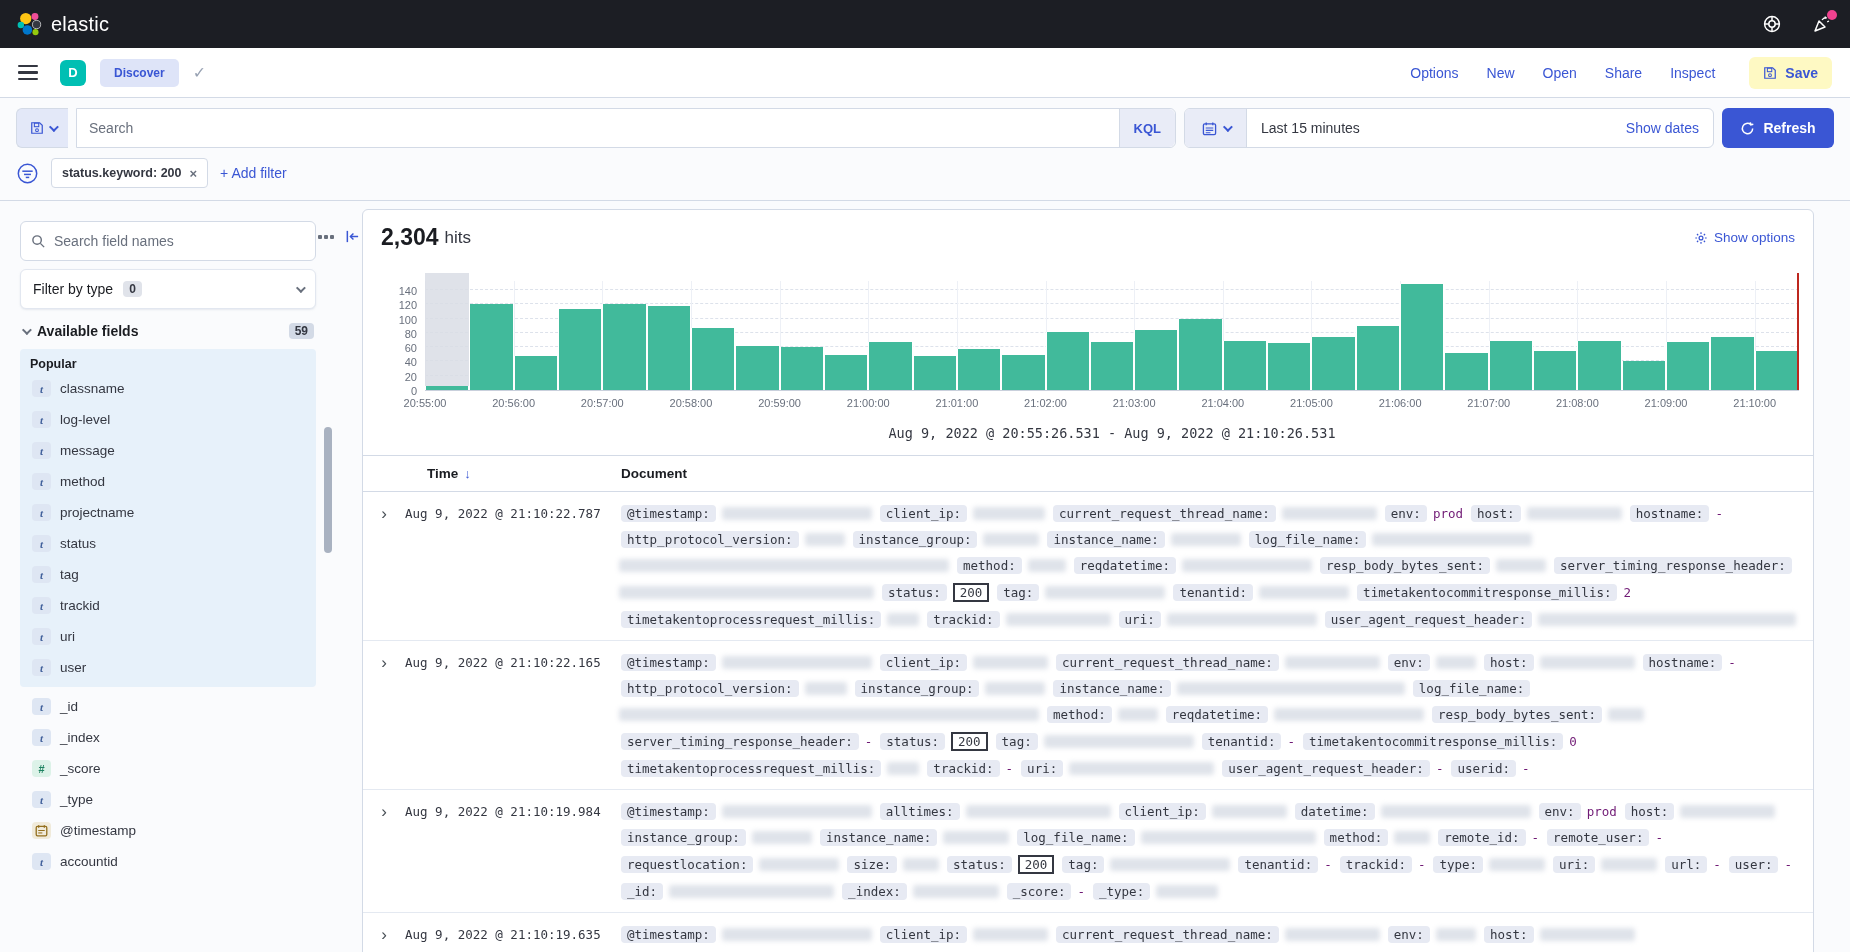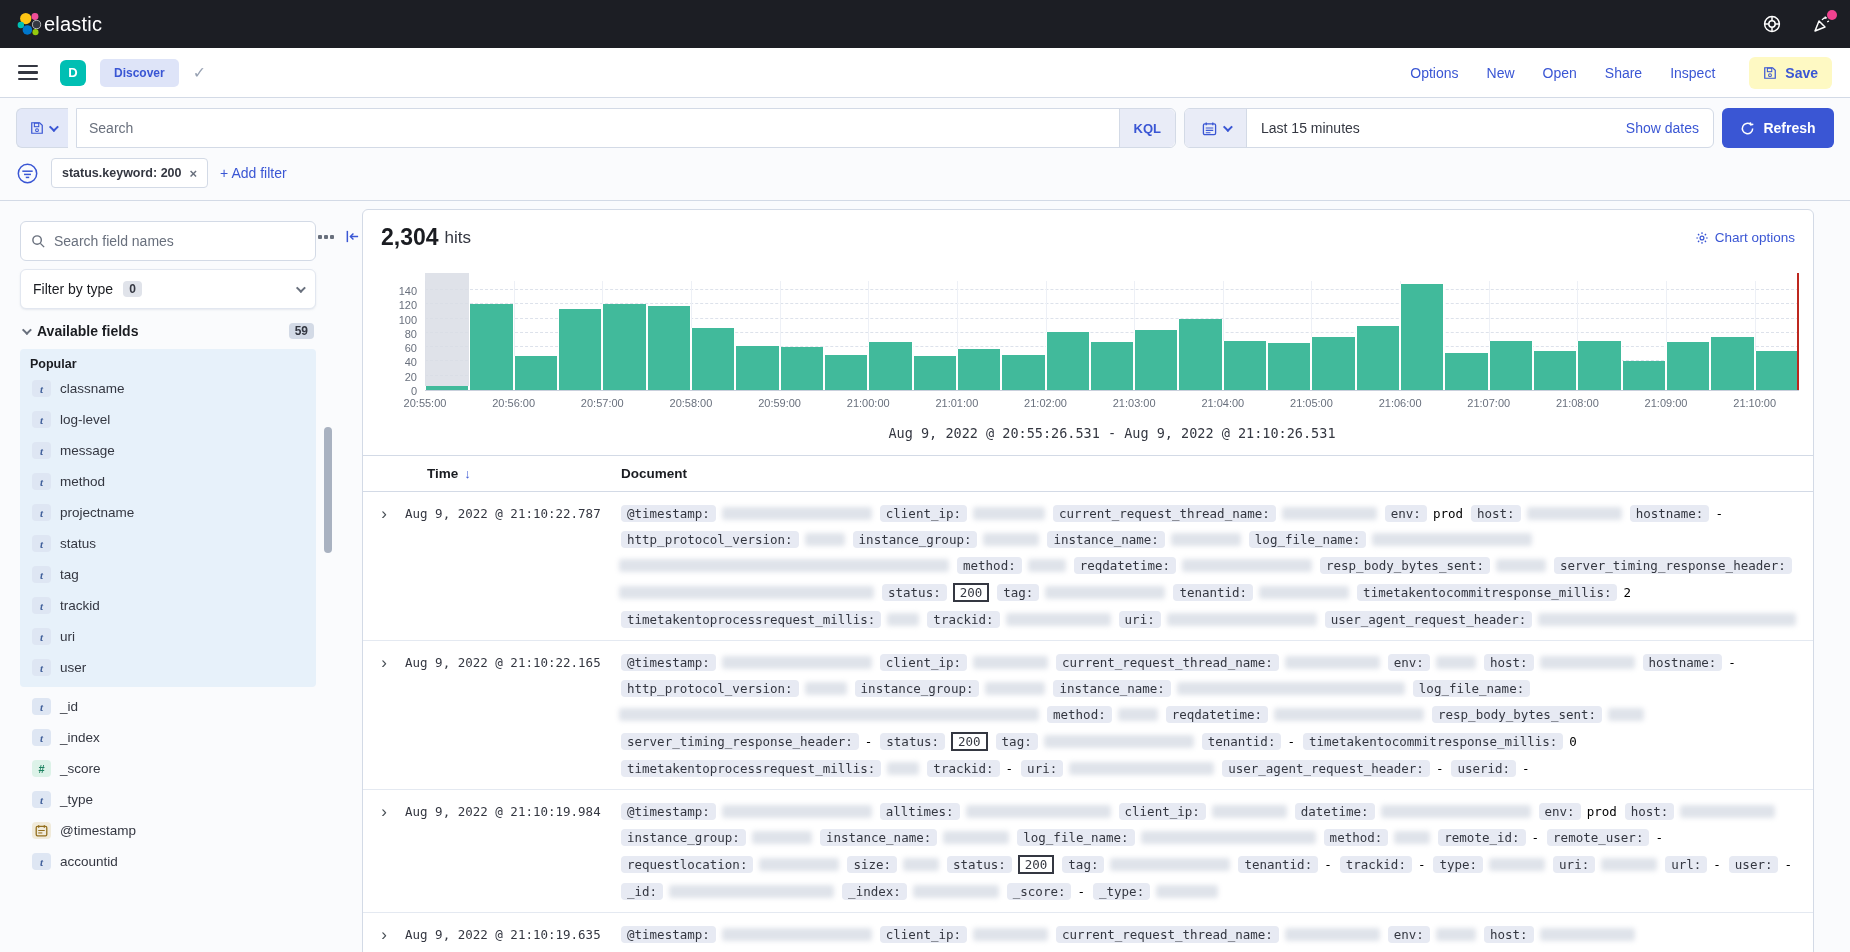--- a/index.html
+++ b/index.html
@@ -1,21 +1,21 @@
 <!DOCTYPE html>
 <html><head>
 <meta charset="utf-8">
 <style>
   * { margin:0; padding:0; box-sizing:border-box; }
   html,body { width:1850px; height:952px; overflow:hidden; background:#FAFBFD;
     font-family:"Liberation Sans", sans-serif; color:#343741; }
 
   
   .topbar { height:48px; background:#1C1E24; display:flex; align-items:center; padding:0 16px; position:relative; }
-  .brand { display:flex; align-items:center; gap:2px; }
+  .brand { display:flex; align-items:center; gap:9px; }
   .brand-text { color:#fff; font-size:20px; letter-spacing:.2px; }
   .top-search { position:absolute; left:705px; width:430px; height:32px; border:1px solid #5a6069; border-radius:6px;
     display:flex; align-items:center; gap:8px; padding:0 10px; color:#9aa2ae; font-size:14px; background:#25262e; }
   .top-icons { margin-left:auto; display:flex; align-items:center; gap:26px; }
   .top-icon { position:relative; width:24px; height:24px; display:flex; align-items:center; justify-content:center; cursor:pointer; }
   .pink-dot { position:absolute; top:-2px; right:-3px; width:10px; height:10px; border-radius:50%; }
 
   
   .navbar { height:50px; background:#fff; border-bottom:1px solid #D3DAE6; display:flex; align-items:center; padding:0 18px; gap:14px; }
   .burger { display:flex; flex-direction:column; gap:4px; width:20px; cursor:pointer; }
@@ -106,21 +106,21 @@
   .thead { display:flex; border-bottom:1px solid #D3DAE6; padding:10px 0; }
   .th-time { width:258px; padding-left:64px; font-size:13.5px; font-weight:bold; color:#1A1C21; display:flex; gap:6px; align-items:center; }
   .th-doc { font-size:13.5px; font-weight:bold; color:#1A1C21; }
   .sort-arrow { color:#3A56D4; font-size:13px; }
   .doc-row { display:flex; border-bottom:1px solid #E4E9F1; padding:13px 0 12px 0; }
   .expand { width:42px; text-align:center; color:#495057; font-size:17px; line-height:17px; cursor:pointer; flex:none; }
   .doc-time { width:216px; flex:none; font-family:"DejaVu Sans Mono", monospace; font-size:12.5px; color:#343741; padding-top:1px; }
   .doc-fields { flex:1; display:flex; flex-wrap:wrap; row-gap:9px; column-gap:8px; align-items:center; padding-right:14px;
     font-family:"DejaVu Sans Mono", monospace; font-size:12.5px; }
   .fpill { background:#E7EAF3; border-radius:4px; padding:1px 6px; color:#343741; white-space:nowrap; }
-  .fval { color:#000000; margin-left:-2px; }
+  .fval { color:#701a75; margin-left:-2px; }
   .fblur { display:inline-block; height:13px; border-radius:3px; background:#DFE3EA; filter:blur(2.5px); margin-left:-2px; }
   .boxed { border:2px solid #343741; padding:0 5px; background:#fff; color:#343741; margin-left:-2px; white-space:nowrap; }
 
   .chev { display:inline-block; width:7px; height:7px; border-right:2px solid #343741; border-bottom:2px solid #343741;
     transform:rotate(45deg) translateY(-2px); }
   .chev.blue { border-color:#3A56D4; }
   .chev.gray { border-color:#69707D; }
   svg { display:block; }
 </style>
 </head>
@@ -357,21 +357,21 @@
 
   <div class="maincard">
     <div class="hits-row">
       <span class="hits-num">2,304</span>
       <span class="hits-word">hits</span>
       <div class="chart-options">
         <svg width="14" height="14" viewBox="0 0 16 16">
           <circle cx="8" cy="8" r="2.2" fill="none" stroke="#3A56D4" stroke-width="1.4"></circle>
           <path d="M8 1.5 v2 M8 12.5 v2 M1.5 8 h2 M12.5 8 h2 M3.4 3.4 l1.4 1.4 M11.2 11.2 l1.4 1.4 M12.6 3.4 l-1.4 1.4 M4.8 11.2 l-1.4 1.4" stroke="#3A56D4" stroke-width="1.4" fill="none"></path>
         </svg>
-        <span>Chart options</span>
+        <span>Show options</span>
       </div>
     </div>
 
     <div class="chart-wrap">
       <div class="plot" id="plot">
           <div class="ylab" style="bottom: -7px;">0</div>
           <div class="hgrid" style="bottom: 14.2857px;"></div>
           <div class="ylab" style="bottom: 7.28571px;">20</div>
           <div class="hgrid" style="bottom: 28.5714px;"></div>
           <div class="ylab" style="bottom: 21.5714px;">40</div>

